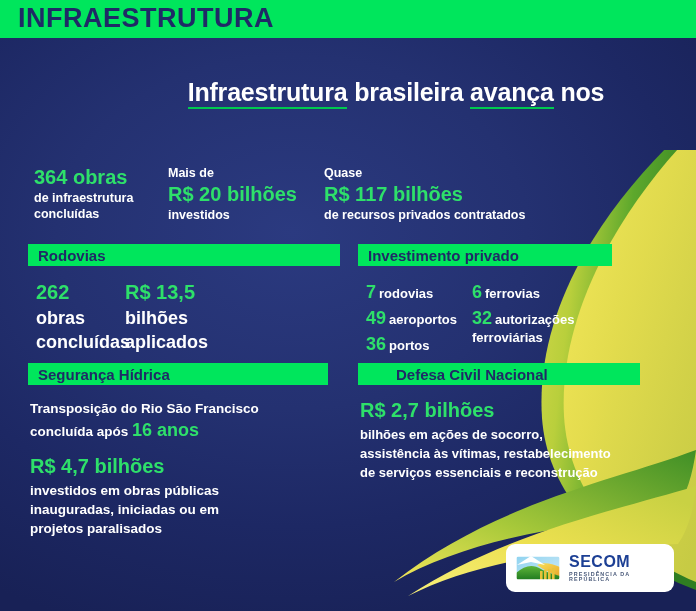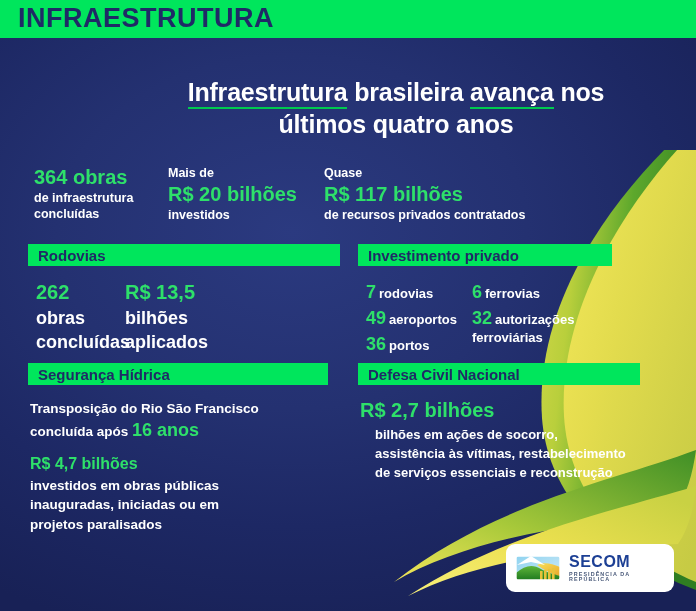--- a/index.html
+++ b/index.html
@@ -117,21 +117,21 @@
   .secbar span {
     font-size: 15px;
     font-weight: bold;
     color: #1f2a66;
     padding-left: 10px;
     white-space: nowrap;
   }
   .bar-rodovias { left: 28px;  top: 244px; width: 312px; }
   .bar-invest   { left: 358px; top: 244px; width: 254px; }
   .bar-seg      { left: 28px;  top: 363px; width: 300px; }
-  .bar-defesa   { left: 358px; top: 363px; width: 282px; }
+  .bar-defesa   { left: 358px; top: 363px; width: 254px; padding-left: 28px; }
 
   
   .rod {
     position: absolute;
     top: 281px;
   }
   .rod-a { left: 36px; }
   .rod-b { left: 125px; }
   .rod-num {
     font-size: 20px;
@@ -186,21 +186,21 @@
     color: #ffffff;
     line-height: 1.42;
   }
   .seg-hl {
     font-size: 18px;
     font-weight: bold;
     color: #2ee06a;
     text-align: right;
   }
   .seg-big {
-    font-size: 16px;
+    font-size: 20px;
     font-weight: bold;
     color: #2ee06a;
     margin-top: 11px;
     line-height: 1.1;
   }
   .seg-txt {
     font-size: 13.5px;
     font-weight: bold;
     color: #ffffff;
     line-height: 1.42;
@@ -214,21 +214,20 @@
     font-weight: bold;
     color: #2ee06a;
     line-height: 1.1;
   }
   .def-txt {
     font-size: 13px;
     font-weight: bold;
     color: #ffffff;
     line-height: 1.45;
     margin-top: 5px;
-    margin-left: 15px;
   }
 
   
   .logo-box {
     position: absolute;
     left: 506px;
     top: 544px;
     width: 168px;
     height: 48px;
     background: #ffffff;
@@ -296,21 +295,20 @@
   <div class="banner">
     <div class="banner-title">INFRAESTRUTURA</div>
   </div>
 
   <div class="headline">
     <span class="ul-green">Infraestrutura</span>
     <span>brasileira</span>
     <span class="ul-green">avança</span>
     <span>nos</span>
     <br>
-    <span>últimos quatro anos</span>
   </div>
 
   <div class="topstats">
     <div class="ts ts-a">
       <div class="ts-big">364 obras</div>
       <div class="ts-sub" style="white-space:pre-line">de infraestrutura
 concluídas</div>
     </div>
     <div class="ts ts-b">
       <div class="ts-pre">Mais de</div>

